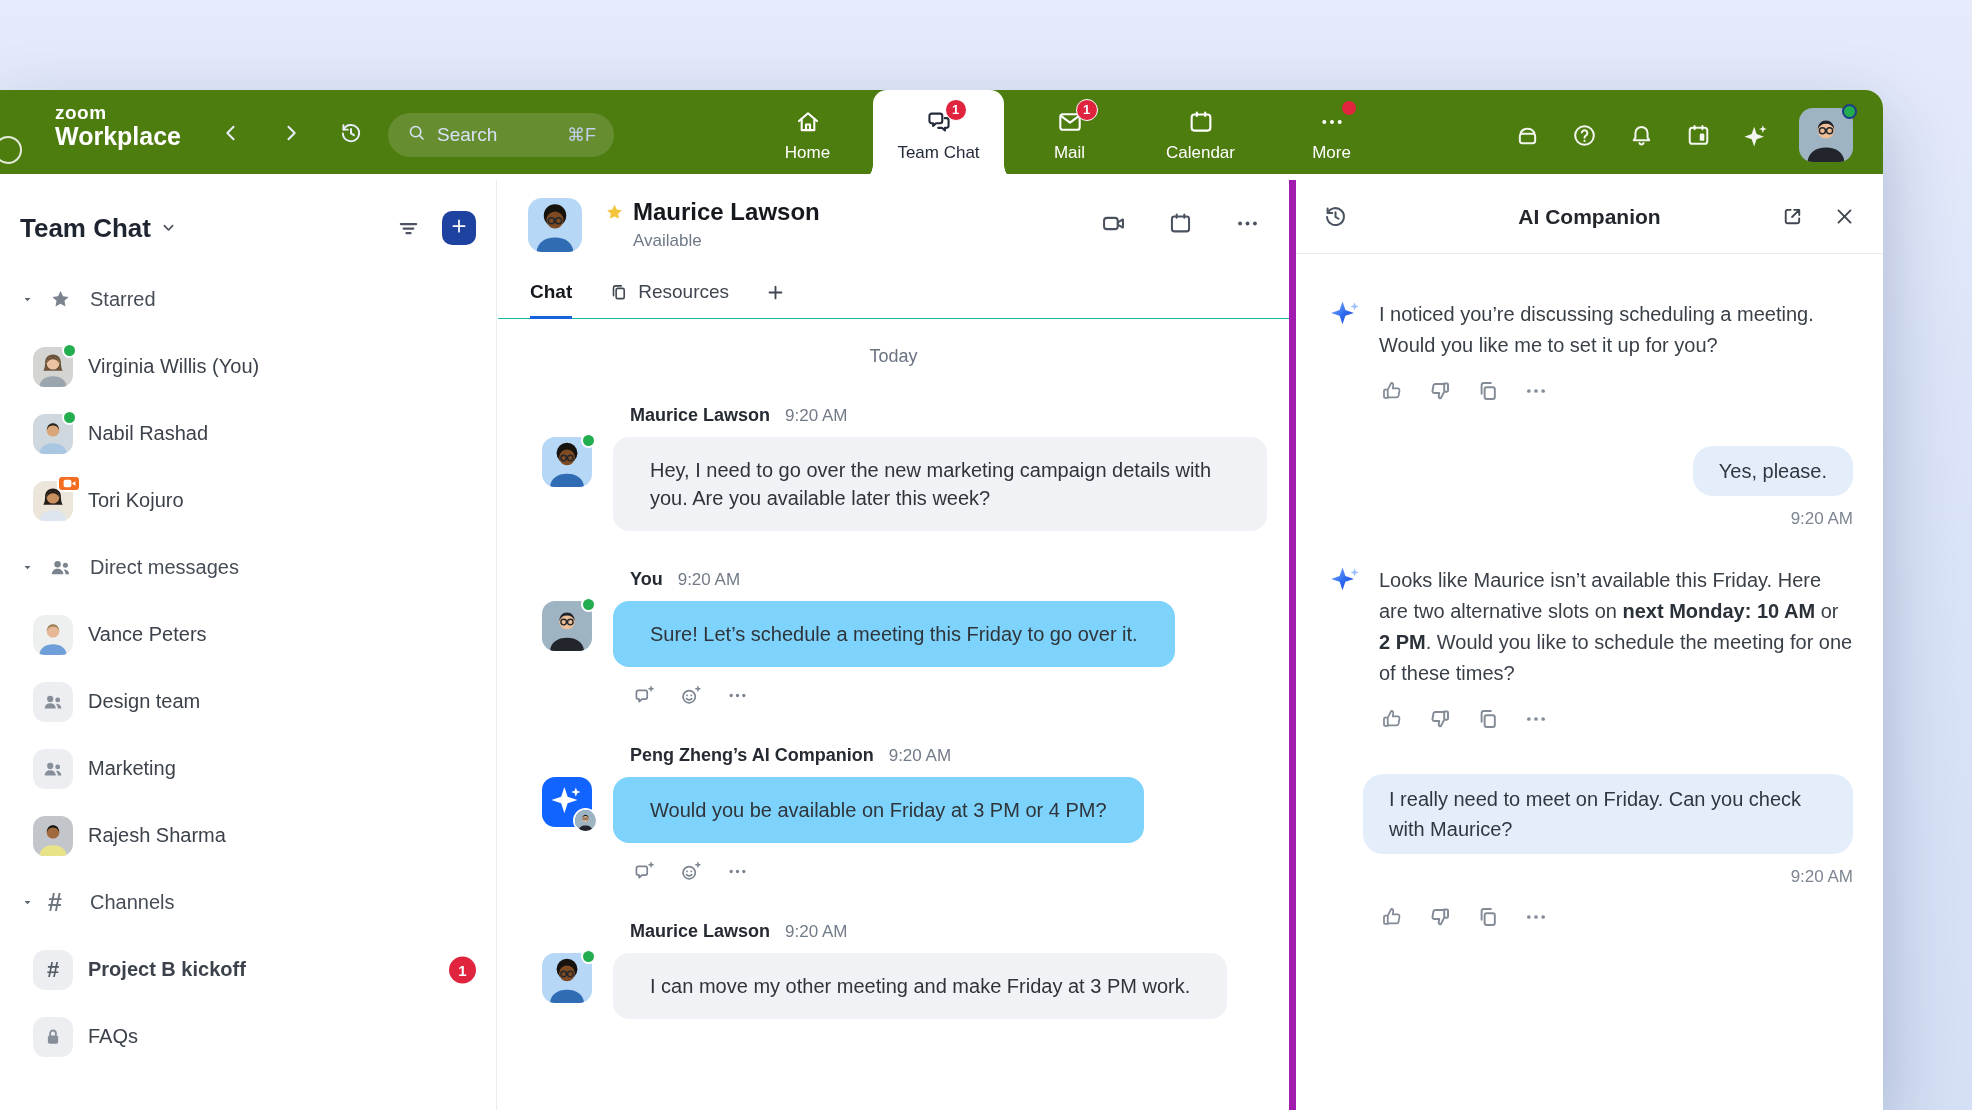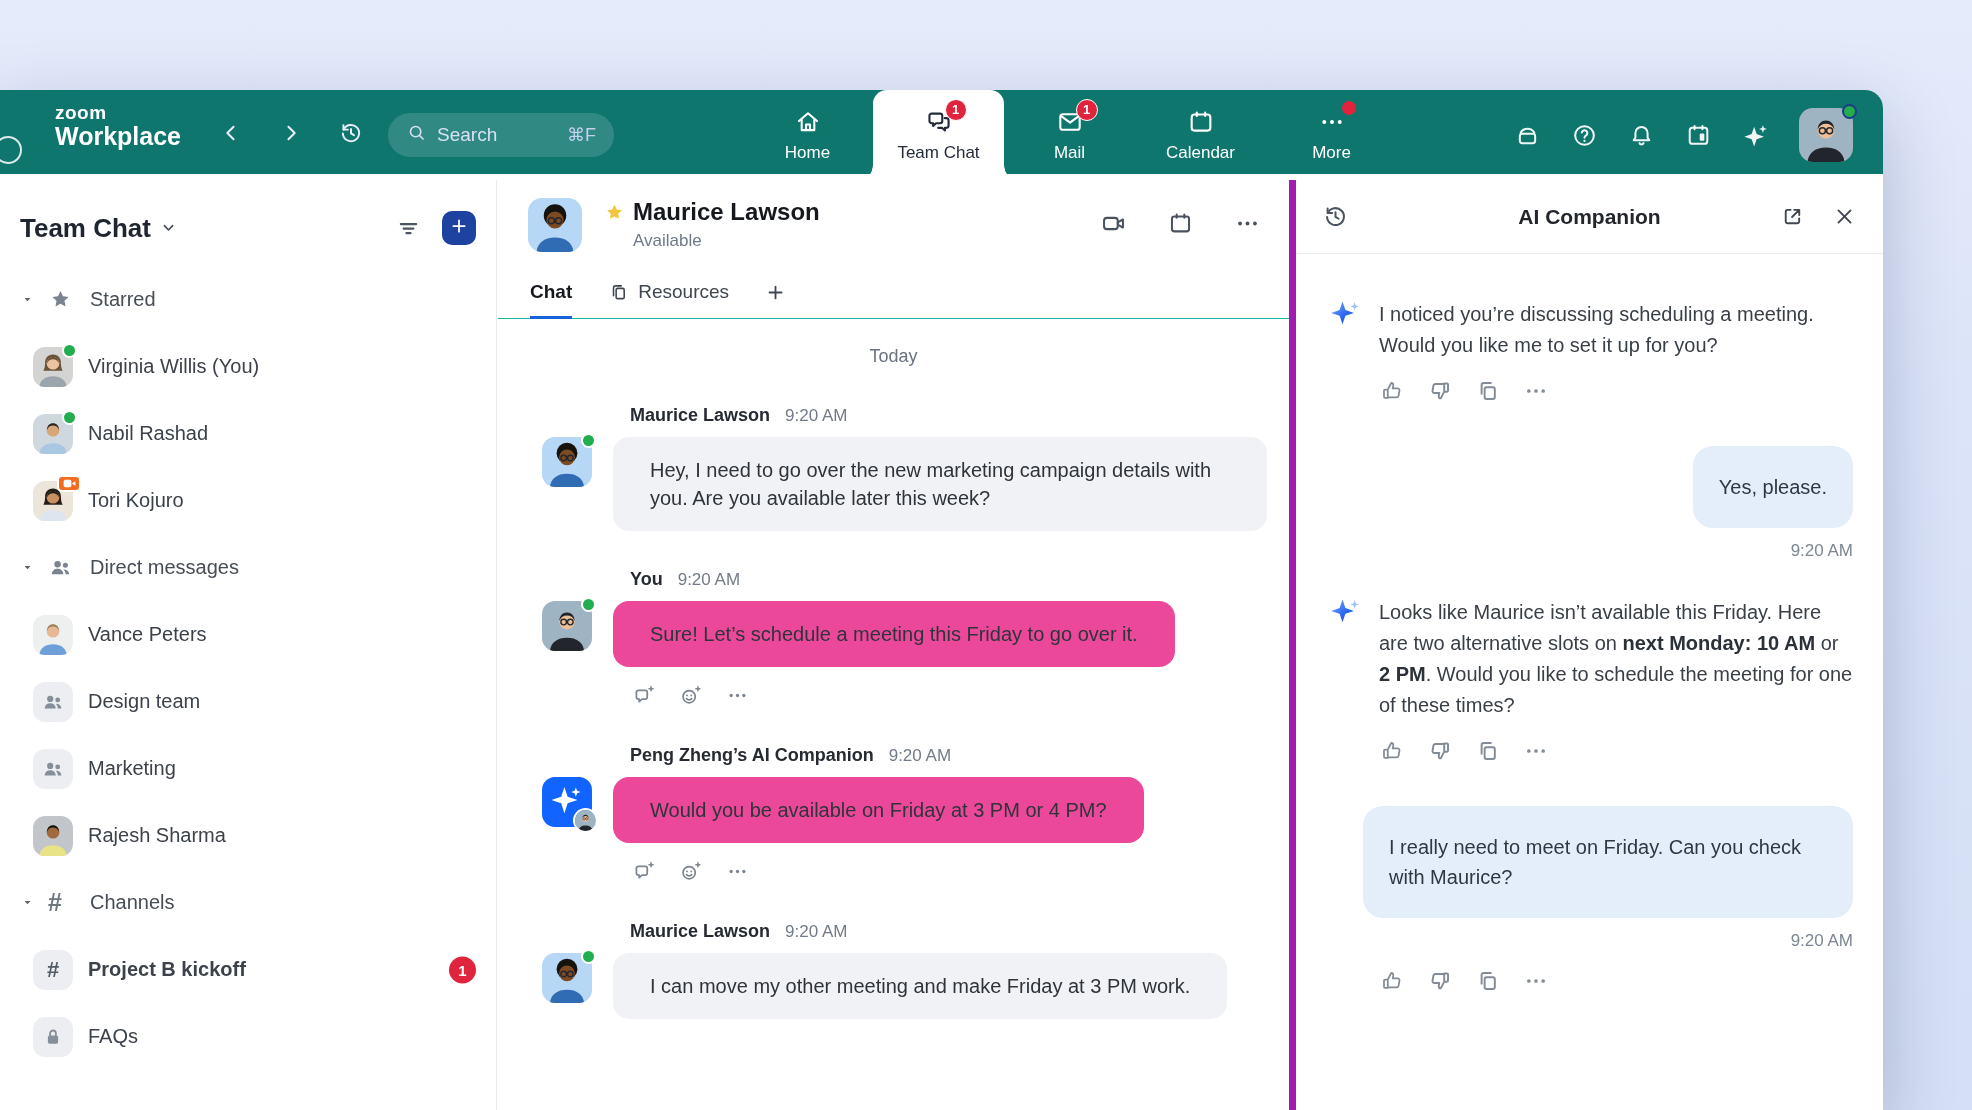--- a/index.html
+++ b/index.html
@@ -1,21 +1,21 @@
 <!DOCTYPE html>
 <html><head>
 <meta charset="utf-8">
 <style>
   *{margin:0;padding:0;box-sizing:border-box}
   html,body{width:1972px;height:1110px;overflow:hidden;font-family:"Liberation Sans","DejaVu Sans",sans-serif}
   .stage{position:relative;width:1972px;height:1110px;background:linear-gradient(180deg,#e6ebfb 0%,#dbe4f8 35%,#d5dff5 100%);overflow:hidden}
   .window{position:absolute;left:0;top:90px;width:1883px;height:1021px;background:#fff;border-radius:0 18px 0 0;box-shadow:0 24px 70px rgba(20,40,90,.25);overflow:hidden}
 
   
-  .topbar{position:absolute;left:0;top:0;right:0;height:84px;background:#0f766e;color:#fff}
+  .topbar{position:absolute;left:0;top:0;right:0;height:84px;background:#4d7c0f;color:#fff}
   .edge-ring{position:absolute;left:-6px;top:46px;width:28px;height:28px;border:2.5px solid rgba(255,255,255,.85);border-radius:50%}
   .logo{position:absolute;left:55px;top:13px;line-height:1.05;color:#fff}
   .logo .l1{font-size:19px;font-weight:700;letter-spacing:.5px}
   .logo .l2{font-size:25px;font-weight:700}
   .tb-btn{position:absolute;top:28px;width:34px;height:34px;display:flex;align-items:center;justify-content:center;color:#e8edfa}
   .tb-btn svg{width:22px;height:22px}
   .tb-back{left:214px}.tb-fwd{left:274px}.tb-hist{left:334px}
   .tb-hist svg{width:26px;height:26px}
   .searchbar{position:absolute;left:388px;top:23px;width:226px;height:44px;border-radius:22px;background:rgba(255,255,255,.14);display:flex;align-items:center;padding:0 18px;gap:10px;color:#d9e1f6;font-size:19px}
   .searchbar .ico svg{width:21px;height:21px}
@@ -93,21 +93,21 @@
   .add-tab svg{width:21px;height:21px;display:block}
   .chat-body{position:absolute;left:0;right:0;top:139px;bottom:0;overflow:hidden}
   .today{text-align:center;color:#6a7380;font-size:18px;margin-top:27px}
   .msg{position:relative;margin-top:38px;padding-left:115px;padding-right:22px}
   .msg-avatar{position:absolute;left:44px;top:32px;width:50px;height:50px;border-radius:13px}
   .msg-head{margin-left:17px;font-size:18px;display:flex;align-items:baseline;gap:15px}
   .msg-author{color:#262b33;font-weight:600}
   .msg-time{color:#727b88;font-size:17px}
   .msg-bubble{display:inline-block;margin-top:11px;padding:19px 37px;border-radius:16px;font-size:20px;line-height:28px;color:#2f343b;max-width:658px}
   .bub-gray{background:#f1f2f5}
-  .bub-blue{background:#ec4899}
+  .bub-blue{background:#7dd3fc}
   .msg-actions{display:flex;gap:24px;margin:17px 0 0 19px;color:#7b8490}
   .msg-actions .ico{cursor:pointer}
   .msg-actions .ico svg{width:23px;height:23px;display:block}
   .mini-av{position:absolute;right:-6px;bottom:-6px;width:25px;height:25px;border-radius:50%;border:2.5px solid #fff;overflow:hidden;z-index:2}
   .mini-av svg{width:100%;height:100%;display:block}
 
   
   .ai{position:absolute;left:1289px;top:90px;right:0;bottom:0;background:#fff;border-left:7px solid #a21caf}
   .ai-head{position:relative;height:74px;border-bottom:1px solid #e8eaee;display:flex;align-items:center;padding:0 26px}
   .ai-head .hist{color:#4a5360;cursor:pointer}
@@ -119,21 +119,21 @@
   .ai-body{position:absolute;left:0;right:0;top:75px;bottom:0;padding:44px 30px 0;display:flex;flex-direction:column;overflow:hidden}
   .ai-row{display:flex;gap:13px;margin-top:36px}
   .ai-row.first{margin-top:0}
   .ai-spark{width:40px;height:40px;flex:none;margin-top:-3px}
   .ai-spark svg{width:100%;height:100%;display:block}
   .ai-text{font-size:20px;line-height:31px;color:#393f47}
   .ai-text b{font-weight:700;color:#2b3138}
   .ai-actions{display:flex;gap:22px;margin:17px 0 0 53px;color:#828b96}
   .ai-actions .ico{cursor:pointer}
   .ai-actions .ico svg{width:26px;height:26px;display:block}
-  .ai-user{align-self:flex-end;max-width:490px;background:#e4eefb;border-radius:20px;padding:26px 26px;font-size:20px;line-height:30px;color:#2f3841;margin-top:42px}
+  .ai-user{align-self:flex-end;max-width:490px;background:#e4eefb;border-radius:20px;padding:10px 26px;font-size:20px;line-height:30px;color:#2f3841;margin-top:42px}
   .ai-time{align-self:flex-end;color:#7d8692;font-size:17px;margin-top:13px}
 </style>
 </head>
 <body>
 
 <div class="stage">
   <div class="window">
 
     <header class="topbar">
       <div class="edge-ring"></div>

